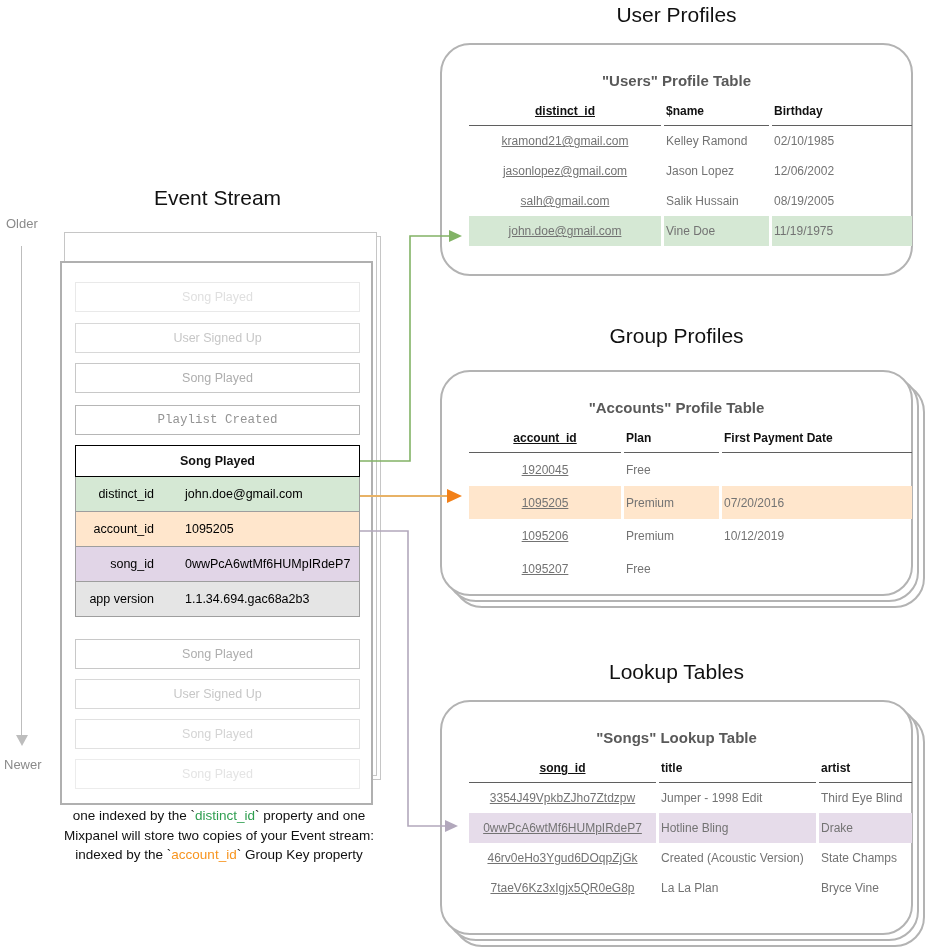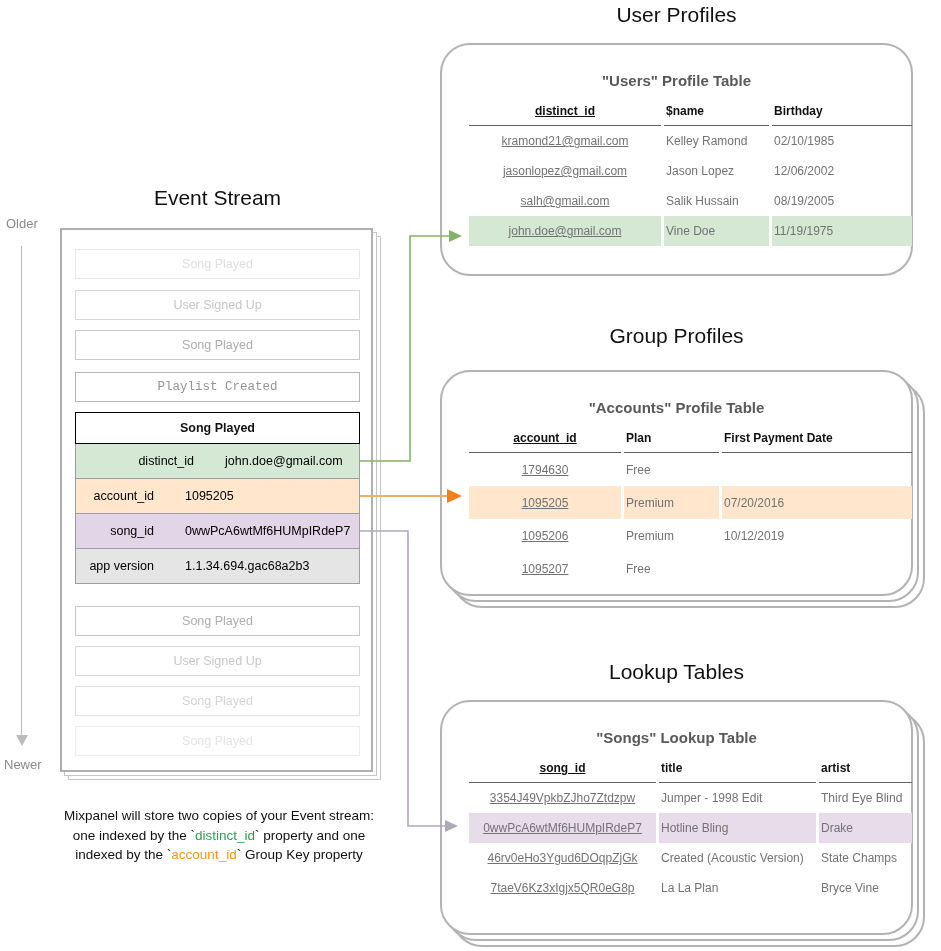--- a/index.html
+++ b/index.html
@@ -6,42 +6,42 @@
   html,body { background:#ffffff; }
   body {
     width:941px; height:951px; position:relative; overflow:hidden;
     font-family:"Liberation Sans", sans-serif; color:#000;
   }
   .abs { position:absolute; }
   .section-title { font-size:21px; color:#111; text-align:center; }
 
   
   .stream-layer { position:absolute; background:#fff; border:1px solid #c6c6c6; }
-  .stream-box  { position:absolute; background:#fff; border:2px solid #b0b0b0; }
+  .stream-box  { position:absolute; background:#fff; border:2px solid #b0b0b0;margin-top:33px; }
   .event-box {
     position:absolute; left:13px; width:285px; height:30px;
     border:1px solid #b3b3b3; background:#fff; color:#8f8f8f;
     display:flex; align-items:center; justify-content:center; font-size:12.5px;
   }
   .f1{opacity:.28} .f2{opacity:.5} .f3{opacity:.72} .f4{opacity:.95}
   .g1{opacity:.72} .g2{opacity:.5} .g3{opacity:.38} .g4{opacity:.24}
 
   .event-card { position:absolute; left:13px; width:285px; }
   .event-card-header {
     height:32px; border:1px solid #000; background:#fff;
     display:flex; align-items:center; justify-content:center;
     font-weight:bold; font-size:12.5px; color:#111;
   }
   .event-prop {
     height:35px; border:1px solid #9e9e9e; border-top:none;
     display:flex; align-items:center; font-size:12.5px; background:#e5e5e5;
   }
   .event-prop .k { width:78px; text-align:right; }
   .event-prop .v { margin-left:31px; }
-  .hl-green  { background:#d5e8d4;padding-left:40px; }
+  .hl-green  { background:#d5e8d4; }
   .hl-orange { background:#ffe6cc; }
   .hl-purple { background:#e1d5e7; }
 
   .timeline-label { position:absolute; color:#8a8a8a; font-size:13px; }
   .timeline-line { position:absolute; left:21px; width:1px; background:#bdbdbd; }
 
   
   .caption {
     position:absolute; left:38px; top:806px; width:362px;
     text-align:center; font-size:13.5px; line-height:1.45; color:#111;
@@ -121,22 +121,22 @@
     </div>
   </div>
 
   <div class="event-box g1" style="top:376px;">Song Played</div>
   <div class="event-box g2" style="top:416px;">User Signed Up</div>
   <div class="event-box g3" style="top:456px;">Song Played</div>
   <div class="event-box g4" style="top:496px;">Song Played</div>
 </div>
 
 <div class="caption">
+  <div><span>one indexed by the `</span><span class="cap-green">distinct_id</span><span>` property and one</span></div>
   <div>Mixpanel will store two copies of your Event stream:</div>
-  <div><span>one indexed by the `</span><span class="cap-green">distinct_id</span><span>` property and one</span></div>
   <div><span>indexed by the `</span><span class="cap-orange">account_id</span><span>` Group Key property</span></div>
 </div>
 
 <div class="abs section-title" style="left:440px; top:3px; width:473px;">User Profiles</div>
 
 <div class="card" style="top:43px; height:233px;">
   <div class="card-subtitle">"Users" Profile Table</div>
   <table class="profile rows-30">
     <colgroup>
         <col style="width:192px">
@@ -189,21 +189,21 @@
       </colgroup>
     <thead>
       <tr>
         <th class="key">account_id</th>
         <th>Plan</th>
         <th>First Payment Date</th>
       </tr>
     </thead>
     <tbody>
       <tr>
-        <td class="key">1794630</td>
+        <td class="key">1920045</td>
         <td>Free</td>
         <td></td>
       </tr>
       <tr class="hl-orange">
         <td class="key">1095205</td>
         <td>Premium</td>
         <td>07/20/2016</td>
       </tr>
       <tr>
         <td class="key">1095206</td>

